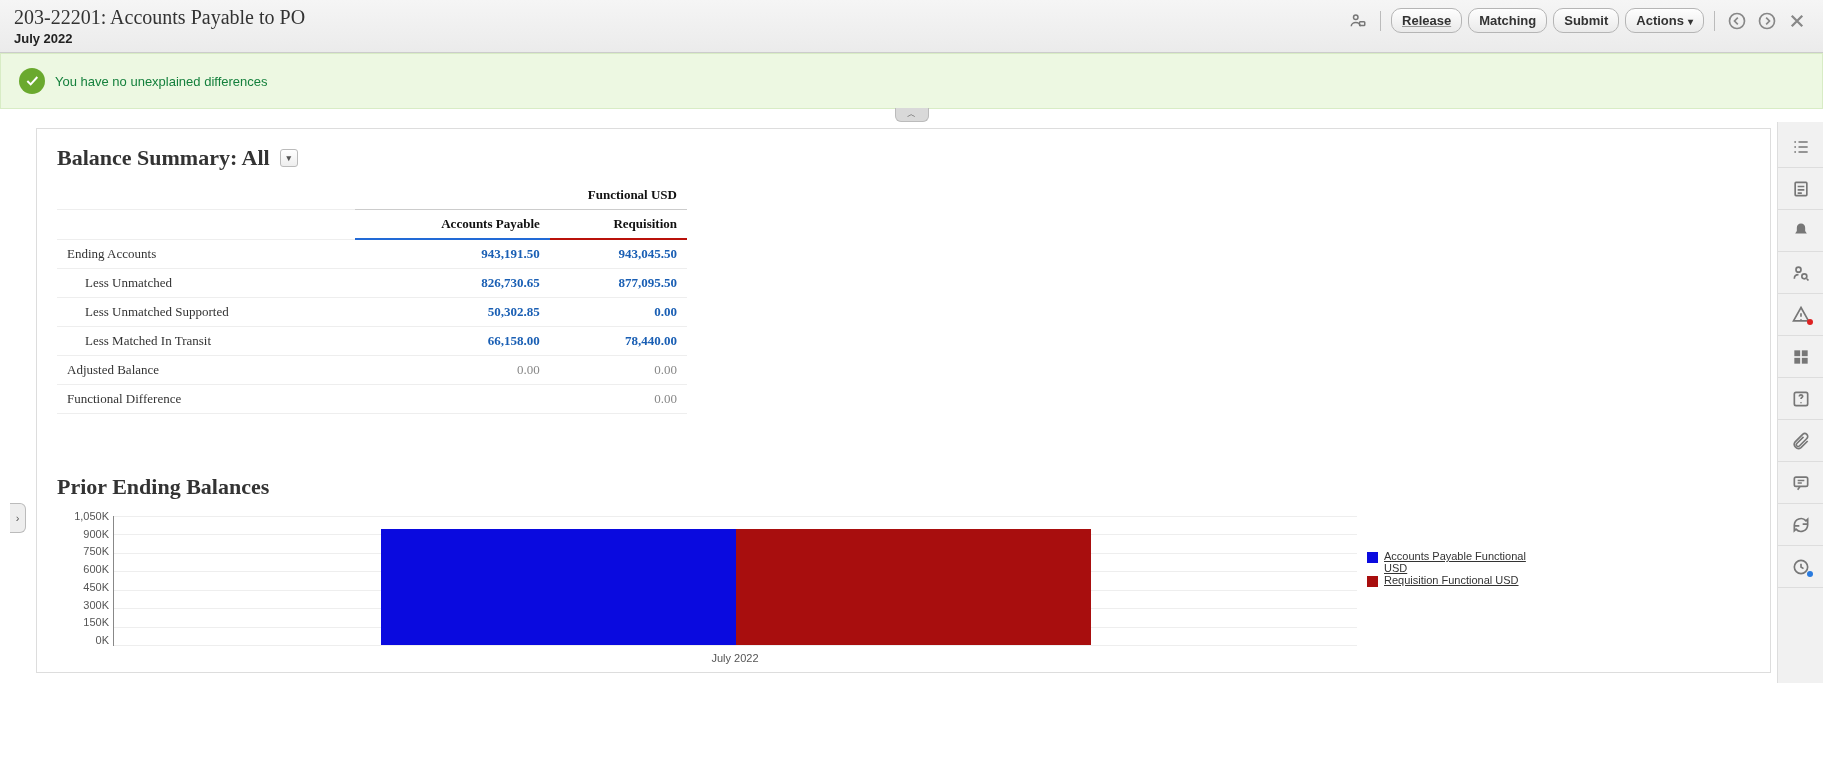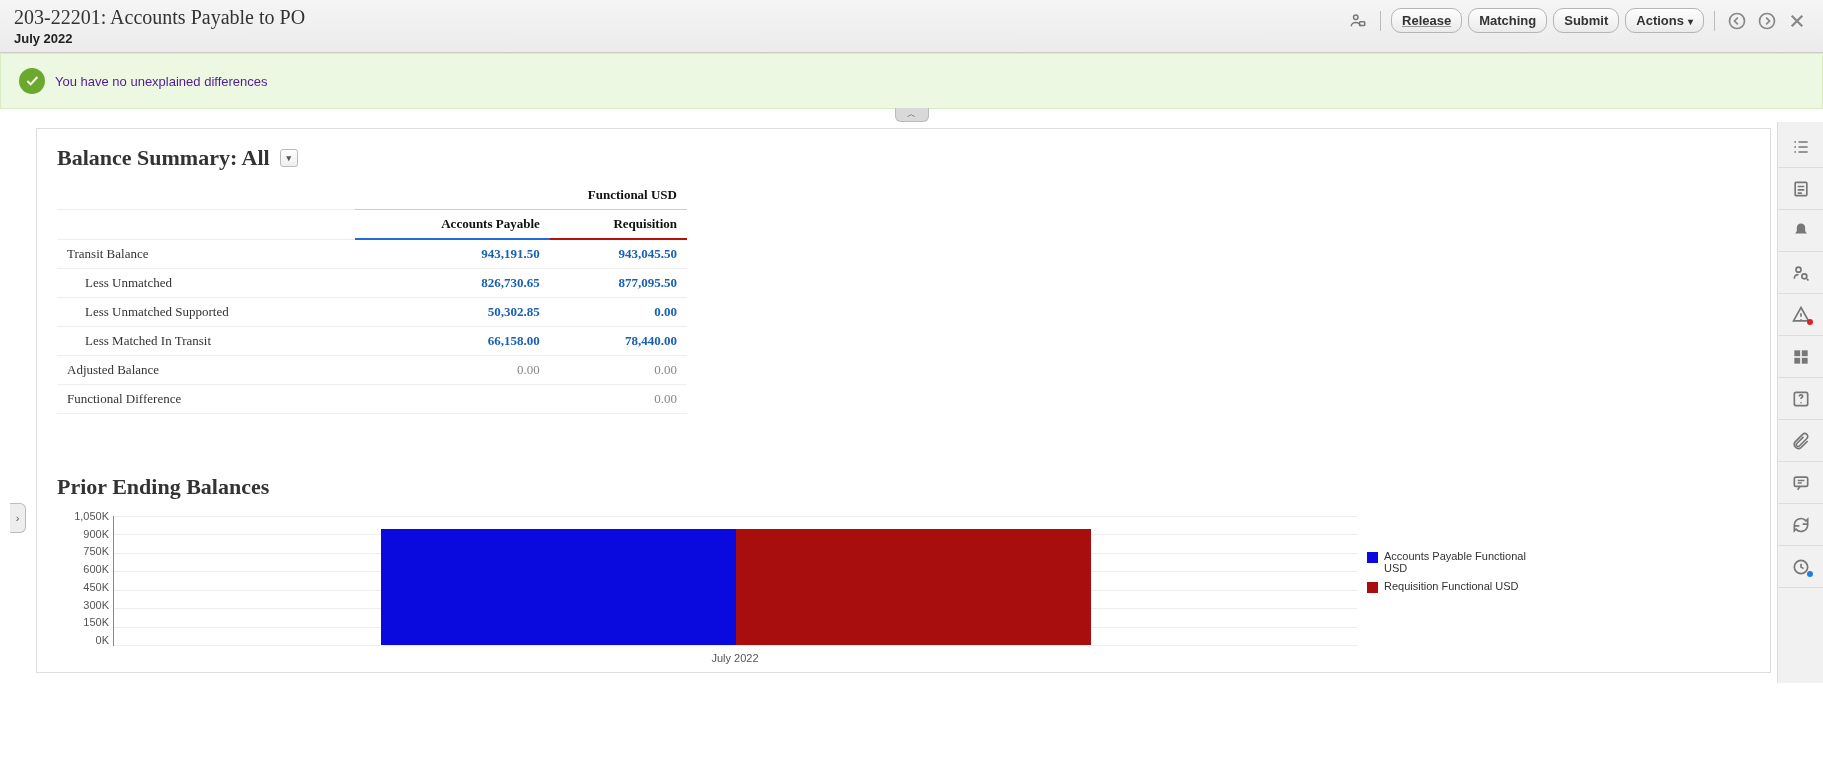--- a/index.html
+++ b/index.html
@@ -69,21 +69,21 @@
     display: flex;
     align-items: center;
     gap: 10px;
   }
   .check-circle {
     width: 26px; height: 26px; border-radius: 50%;
     background: #6aa92e;
     display: inline-flex; align-items: center; justify-content: center;
     color: #fff;
   }
-  .status-text { color: #4c1d95; font-size: 13px; }
+  .status-text { color: #15803d; font-size: 13px; }
 
   .collapse-tab {
     display: flex; justify-content: center;
     margin-top: -1px;
   }
   .collapse-tab span {
     background: #d9d9d9;
     border: 1px solid #bbb;
     border-top: none;
     border-radius: 0 0 6px 6px;
@@ -198,23 +198,24 @@
   }
   .bar { position: absolute; bottom: 0; }
   .bar.blue { background: #0a0adf; }
   .bar.red  { background: #a80e0e; }
   .x-label {
     position: absolute; left: 56px; right: 0; bottom: -4px;
     text-align: center; font-size: 11px; color: #555;
   }
   .legend {
     width: 160px;
-    display: flex; flex-direction: column; gap: 6px;
+    display: flex; flex-direction: column; 
     font-size: 11px; color: #333;
     padding-top: 40px;
+    text-decoration: underline;
   }
   .legend-item { display: flex; align-items: flex-start; gap: 6px; }
   .swatch { width: 11px; height: 11px; margin-top: 2px; flex-shrink: 0; }
   .swatch.blue { background: #0a0adf; }
   .swatch.red  { background: #a80e0e; }
 </style>
 </head>
 <body>
 
 <div class="header">
@@ -288,21 +289,21 @@
           <th colspan="2">Functional USD</th>
         </tr>
         <tr>
           <th style="border:none;"></th>
           <th class="col-underline-blue">Accounts Payable</th>
           <th class="col-underline-red">Requisition</th>
         </tr>
       </thead>
       <tbody id="balance-body">
           <tr>
-            <td>Transit Balance</td>
+            <td>Ending Accounts</td>
             <td class="num-link">943,191.50</td>
             <td class="num-link">943,045.50</td>
           </tr>
           <tr>
             <td class="indent1">Less Unmatched</td>
             <td class="num-link">826,730.65</td>
             <td class="num-link">877,095.50</td>
           </tr>
           <tr>
             <td class="indent1">Less Unmatched Supported</td>

